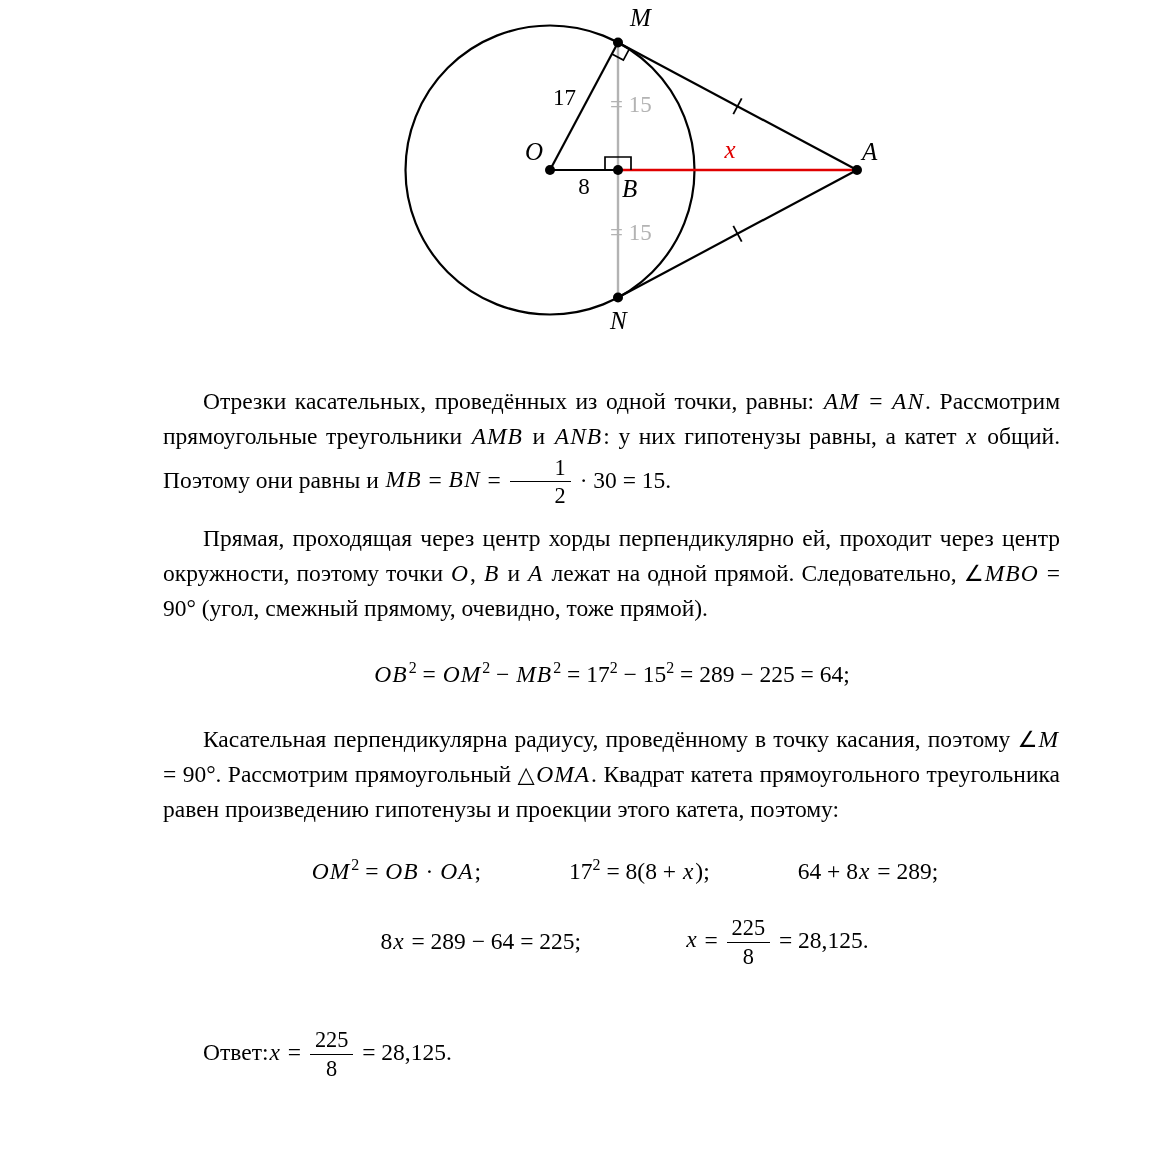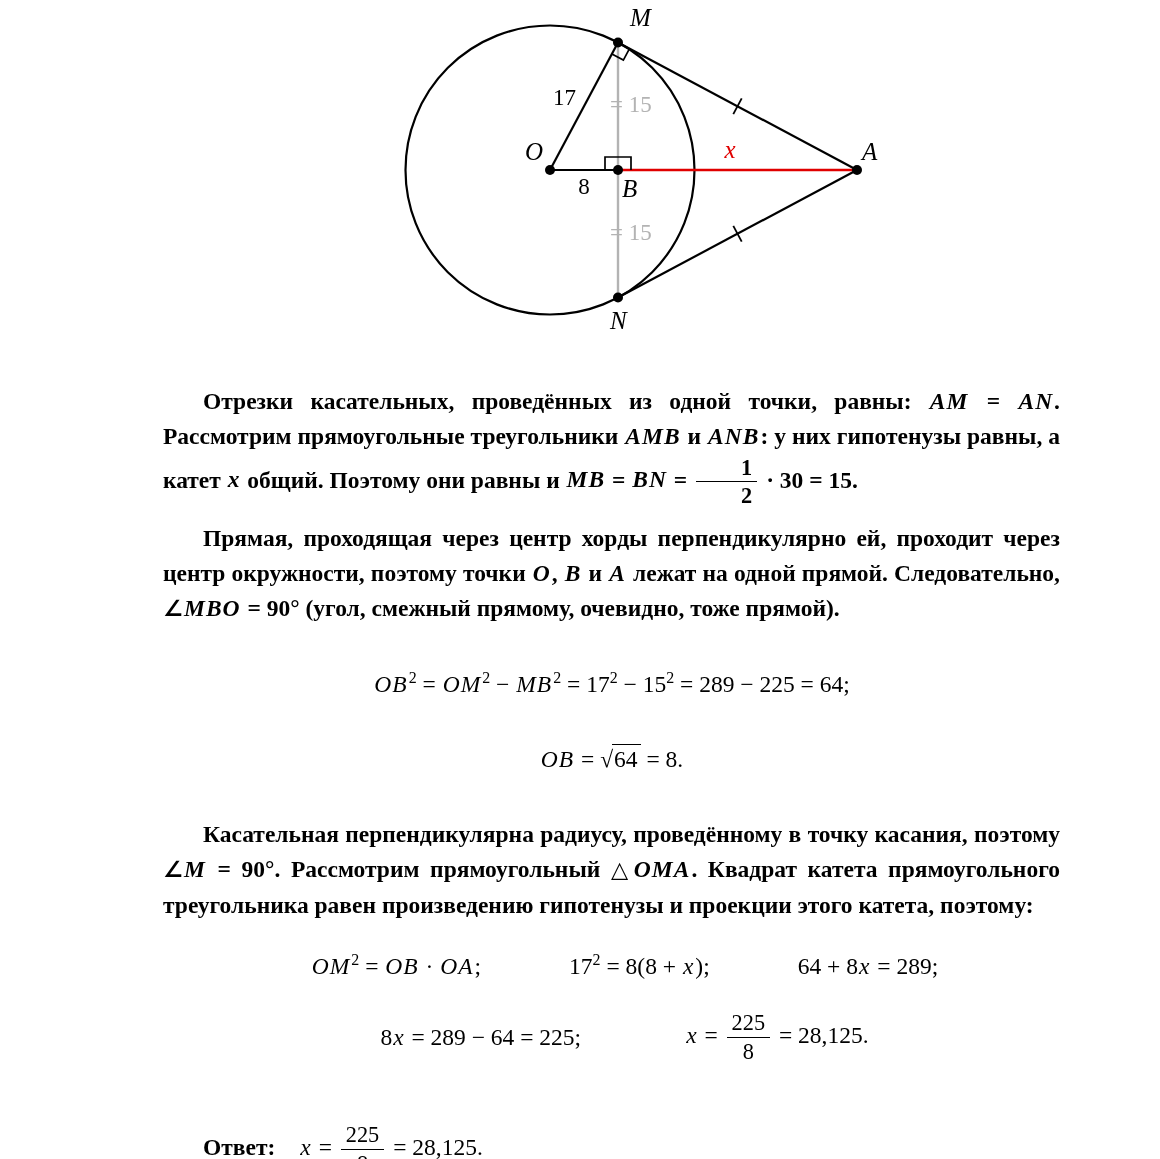--- a/index.html
+++ b/index.html
@@ -5,41 +5,41 @@
   html,body { margin:0; padding:0; background:#ffffff; }
   body { width:1160px; font-family:"Liberation Serif", serif; color:#000; }
   .page { width:1160px; min-height:1159px; background:#fff; }
 
   .diagram { display:block; }
   .dlabel { font-family:"Liberation Serif", serif; font-size:25px; font-style:italic; }
   .dnum   { font-family:"Liberation Serif", serif; font-size:23px; font-style:normal; }
   .dgray  { font-family:"Liberation Serif", serif; font-size:23px; font-style:normal; }
 
   .solution { width:897px; margin:24px 0 0 163px; font-size:23.5px; line-height:1.5; text-align:justify; }
-  .solution p { margin:12px 0 6px 0; text-indent:40px;font-weight:bold; }
+  .solution p { margin:12px 0 6px 0; text-indent:40px; }
 
-  .eq { text-align:center; text-indent:0 !important; margin:40px 0; }
+  .eq { text-align:center; text-indent:0 !important; margin:30px 0; }
   .eqrow { display:flex; justify-content:center; align-items:center; gap:62px; margin:26px 0; }
   .eqrow.tight { gap:78px; }
   .eqpart { white-space:nowrap;margin-left:26px; }
 
   .mi { font-style:italic; letter-spacing:1px; margin:0 1px; }
   .sym { font-family:"DejaVu Sans", sans-serif; font-size:0.95em; }
   sup { font-size:68%; line-height:0; }
 
   .frac { display:inline-block; vertical-align:middle; text-align:center; line-height:1.15; margin:0 3px; font-size:0.95em; }
   .fnum { display:block; border-bottom:1.7px solid #000; padding:0 5px 1px 5px; }
   .fden { display:block; padding-top:1px; }
 
   .sqrt { white-space:nowrap; }
   .rad { margin-right:-1px; }
   .radarg { border-top:1.7px solid #000; padding:1px 3px 0 2px; }
 
   .answer { margin-top:58px; padding-left:40px; text-align:left; text-indent:0; }
-  .answer-label { font-weight:bold; margin-right:24px; }
+  .answer-label { font-weight:normal; margin-right:0; }
 </style>
 </head>
 <body>
 
 <div class="page">
 
   <svg class="diagram" width="1160" height="360" viewBox="0 0 1160 360">
 
     <circle cx="550" cy="170" r="144.5" fill="none" stroke="#000" stroke-width="2.2"></circle>
 
@@ -77,21 +77,20 @@
 
     <text x="610" y="112" class="dgray" fill="#b3b3b3">= 15</text>
     <text x="610" y="240" class="dgray" fill="#b3b3b3">= 15</text>
   </svg>
 
   <div class="solution">
     <p>Отрезки касательных, проведённых из одной точки, равны: <span class="mi">AM</span> = <span class="mi">AN</span>. Рассмотрим прямоугольные треугольники <span class="mi">AMB</span> и <span class="mi">ANB</span>: у них гипотенузы равны, а катет <span class="mi">x</span> общий. Поэтому они равны и <span class="mi">MB</span> = <span class="mi">BN</span> = <span class="frac"><span class="fnum">1</span><span class="fden">2</span></span> · 30 = 15.</p>
     <p>Прямая, проходящая через центр хорды перпендикулярно ей, проходит через центр окружности, поэтому точки <span class="mi">O</span>, <span class="mi">B</span> и <span class="mi">A</span> лежат на одной прямой. Следовательно, <span class="sym">∠</span><span class="mi">MBO</span> = 90° (угол, смежный прямому, очевидно, тоже прямой).</p>
 
     <div class="eq"><span class="mi">OB</span><sup>2</sup> = <span class="mi">OM</span><sup>2</sup> − <span class="mi">MB</span><sup>2</sup> = 17<sup>2</sup> − 15<sup>2</sup> = 289 − 225 = 64;</div>
-    <div class="eq"><span class="mi">OB</span> = <span class="sqrt"><span class="rad">√</span><span class="radarg">64</span></span> = 8.</div>
 
     <p>Касательная перпендикулярна радиусу, проведённому в точку касания, поэтому <span class="sym">∠</span><span class="mi">M</span> = 90°. Рассмотрим прямоугольный <span class="sym">△</span><span class="mi">OMA</span>. Квадрат катета прямоугольного треугольника равен произведению гипотенузы и проекции этого катета, поэтому:</p>
 
     <div class="eqrow">
       <span class="eqpart"><span class="mi">OM</span><sup>2</sup> = <span class="mi">OB</span> · <span class="mi">OA</span>;</span>
       <span class="eqpart">17<sup>2</sup> = 8(8 + <span class="mi">x</span>);</span>
       <span class="eqpart">64 + 8<span class="mi">x</span> = 289;</span>
     </div>
 
     <div class="eqrow tight">

